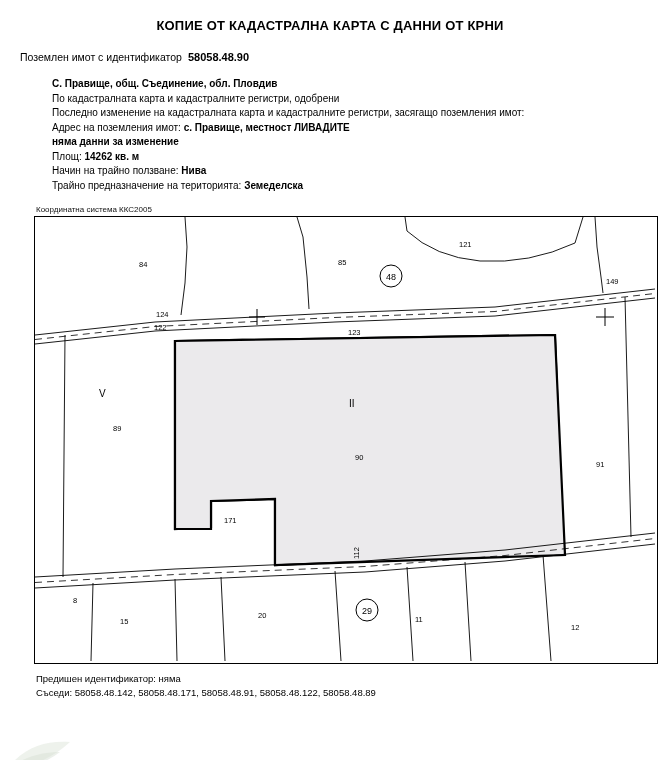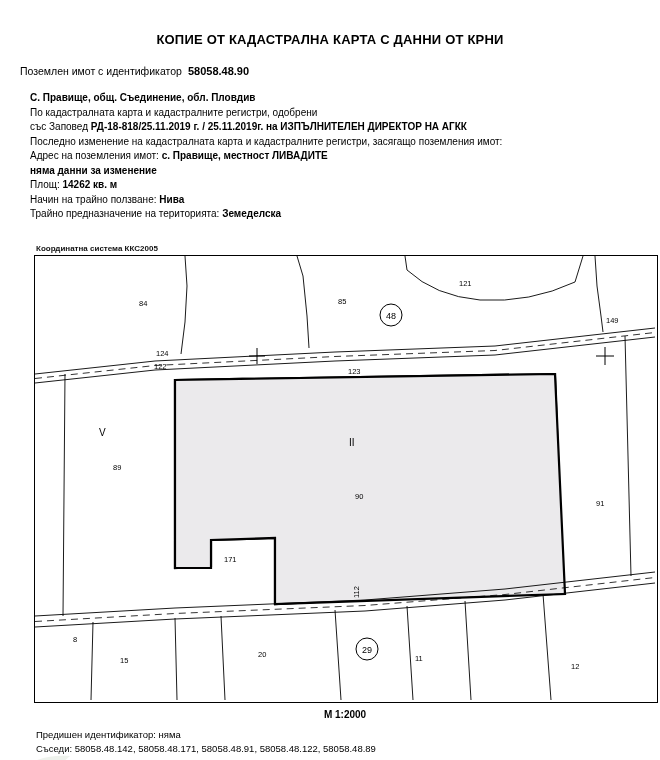--- a/index.html
+++ b/index.html
@@ -20,46 +20,45 @@
     width: 660px;
     height: 760px;
     box-sizing: border-box;
     padding: 0 20px;
   }
   .doc-title {
     text-align: center;
     font-size: 13px;
     font-weight: bold;
     letter-spacing: 0.2px;
-    margin-top: 32px;
+    margin-top: 18px;
   }
   .subtitle-row {
     text-align: left;
     font-size: 10.5px;
     margin-top: 18px;
   }
   .subtitle-row .ident {
     font-weight: bold;
     font-size: 11px;
     margin-left: 6px;
   }
   .info-block {
     margin-top: 14px;
-    margin-left: 10px;
+    margin-left: 32px;
     font-size: 10px;
     line-height: 14.5px;
   }
   .info-line { white-space: nowrap; }
   .b { font-weight: bold; }
   .coord-label {
-    margin-top: 22px;
+    margin-top: 12px;
     margin-left: 16px;
     font-size: 8px;
     color: #111;
-    font-weight: bold;
   }
   .map-wrap {
     margin: 2px 0 0 14px;
     width: 622px;
     height: 446px;
     border: 1px solid #000;
     position: relative;
     overflow: hidden;
     background: #ffffff;
   }
@@ -96,24 +95,20 @@
 
   <div class="doc-title">КОПИЕ ОТ КАДАСТРАЛНА КАРТА С ДАННИ ОТ КРНИ</div>
 
   <div class="subtitle-row">
     <span>Поземлен имот с  идентификатор</span><span class="ident">58058.48.90</span>
   </div>
 
   <div class="info-block">
     <div class="info-line b">С. Правище, общ. Съединение, обл. Пловдив</div>
     <div class="info-line">По кадастралната карта и кадастралните регистри, одобрени</div>
-    <div class="info-line">
-      <span>със Заповед</span>
-      <span class="b">РД-18-818/25.11.2019 г. / 25.11.2019г. на ИЗПЪЛНИТЕЛЕН ДИРЕКТОР НА АГКК</span>
-    </div>
     <div class="info-line">Последно изменение на кадастралната карта и кадастралните регистри, засягащо поземления имот:</div>
     <div class="info-line">
       <span>Адрес на поземления имот:</span>
       <span class="b">с. Правище, местност ЛИВАДИТЕ</span>
     </div>
     <div class="info-line b">няма данни за изменение</div>
     <div class="info-line">
       <span>Площ:</span>
       <span class="b">14262 кв. м</span>
     </div>
@@ -214,21 +209,20 @@
         <text x="320" y="243">90</text>
         <text x="324" y="342" transform="rotate(-90 324 342)">112</text>
       </g>
       <g font-family="Liberation Sans, sans-serif" font-size="10" fill="#000">
         <text x="64" y="180">V</text>
         <text x="314" y="190">II</text>
       </g>
     </svg>
   </div>
 
-  <div class="scale-line">М 1:2000</div>
 
   <div class="footer-block">
     <div>
       <span class="b">Предишен идентификатор:</span>
       <span>няма</span>
     </div>
     <div>
       <span class="b">Съседи:</span>
       <span>58058.48.142, 58058.48.171, 58058.48.91, 58058.48.122, 58058.48.89</span>
     </div>

